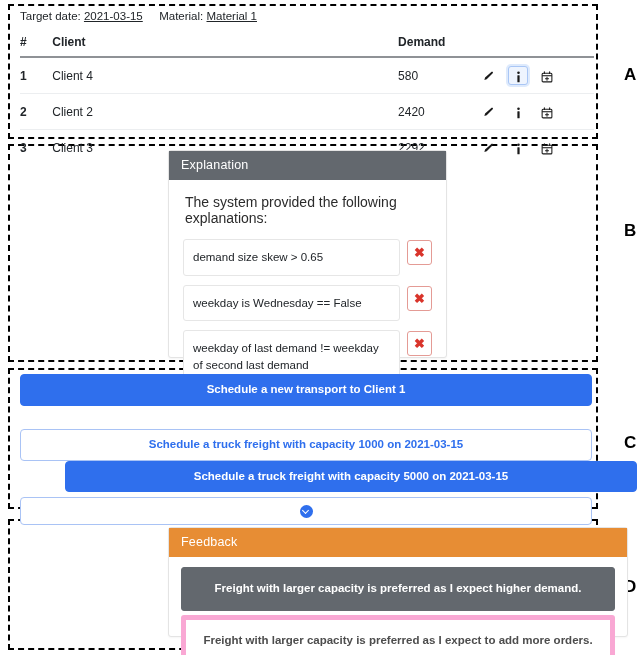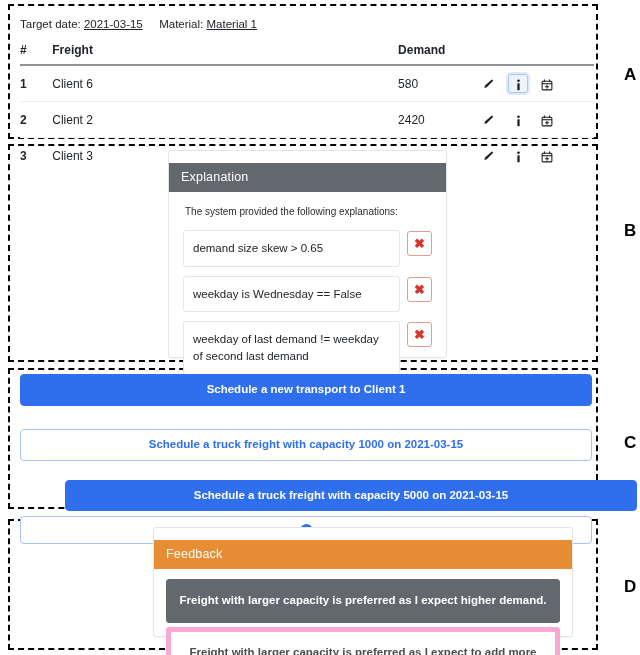--- a/index.html
+++ b/index.html
@@ -39,21 +39,21 @@
 
   #letter-a { left: 624px; top: 66px; }
   #letter-b { left: 624px; top: 222px; }
   #letter-c { left: 624px; top: 434px; }
   #letter-d { left: 624px; top: 578px; }
 
   
   #section-a-inner {
     position: absolute;
     left: 20px;
-    top: 18px;
+    top: 10px;
     width: 574px;
   }
   .meta-line {
     font-size: 11.5px;
     color: #212529;
     white-space: nowrap;
     margin-bottom: 13px;
   }
   .meta-line .meta-value {
     text-decoration: underline;
@@ -114,34 +114,33 @@
     border-radius: 3px;
     box-sizing: border-box;
     box-shadow: 0 1px 2px rgba(0,0,0,0.04);
   }
   .card-header {
     font-size: 12.5px;
     font-weight: 400;
     color: #ffffff;
     padding: 7px 12px 8px 12px;
     letter-spacing: 0.2px;
-    margin-top: 12px;
   }
   .card-body { padding: 12px 14px 16px 14px; }
 
   
   #explanation-card {
     left: 168px;
     top: 150px;
     width: 279px;
     height: 208px;
   }
   #explanation-card .card-header { background: #63686e; }
   .explanation-intro {
-    font-size: 10px;
+    font-size: 14px;
     color: #2b2b2b;
     margin: 2px 0 13px 2px;
   }
   .expl-row {
     display: flex;
     align-items: flex-start;
     margin-bottom: 9px;
   }
   .expl-text {
     flex: 1 1 auto;
@@ -200,21 +199,21 @@
     background: #ffffff;
     border-color: #a9c3f5;
     color: #2f6fed;
   }
   .btn-chevron {
     background: #ffffff;
     border-color: #a9c3f5;
     padding: 6px;
   }
   #btn-new-transport { margin-bottom: 23px; }
-  #btn-cap-1000      { margin-bottom: 19px; }
+  #btn-cap-1000      { margin-bottom: 0; }
   #btn-cap-5000      { margin-bottom: 5px; margin-left: 45px; }
 
   .chevron-circle {
     display: inline-block;
     width: 13px;
     height: 13px;
     border-radius: 50%;
     background: #2f6fed;
     position: relative;
     vertical-align: middle;
@@ -226,23 +225,23 @@
     top: 3.5px;
     width: 4px;
     height: 4px;
     border-right: 1.6px solid #ffffff;
     border-bottom: 1.6px solid #ffffff;
     transform: rotate(45deg);
   }
 
   
   #feedback-card {
-    left: 153px;
+    left: 168px;
     top: 527px;
-    width: 420px;
+    width: 460px;
     height: 110px;
   }
   #feedback-card .card-header { background: #e78d34; }
   #feedback-card .card-body { padding: 10px 12px 14px 12px; }
   .fb-option {
     display: block;
     width: 100%;
     box-sizing: border-box;
     text-align: center;
     font-size: 11.5px;
@@ -283,29 +282,29 @@
     <span class="meta-value">2021-03-15</span>
     <span class="meta-gap"></span>
     <span>Material:</span>
     <span class="meta-value">Material 1</span>
   </div>
 
   <table class="demand-table">
     <thead>
       <tr>
         <th class="col-idx">#</th>
-        <th class="col-client">Freight</th>
+        <th class="col-client">Client</th>
         <th class="col-demand">Demand</th>
         <th class="col-actions"></th>
       </tr>
     </thead>
     <tbody>
       <tr>
         <td class="col-idx">1</td>
-        <td class="col-client">Client 6</td>
+        <td class="col-client">Client 4</td>
         <td class="col-demand">580</td>
         <td class="col-actions">
           <span class="icon-btn">
             <svg width="11" height="11" viewBox="0 0 16 16">
                 <path d="M12.1 1.3a1.4 1.4 0 0 1 2 2L5.4 12 2 13l1-3.4 9.1-8.3z" fill="#1a1a1a"></path>
               </svg>
           </span>
           <span class="icon-btn focused">
             <svg width="9" height="12" viewBox="0 0 8 14">
                 <circle cx="4" cy="2" r="1.5" fill="#1a1a1a"></circle>

